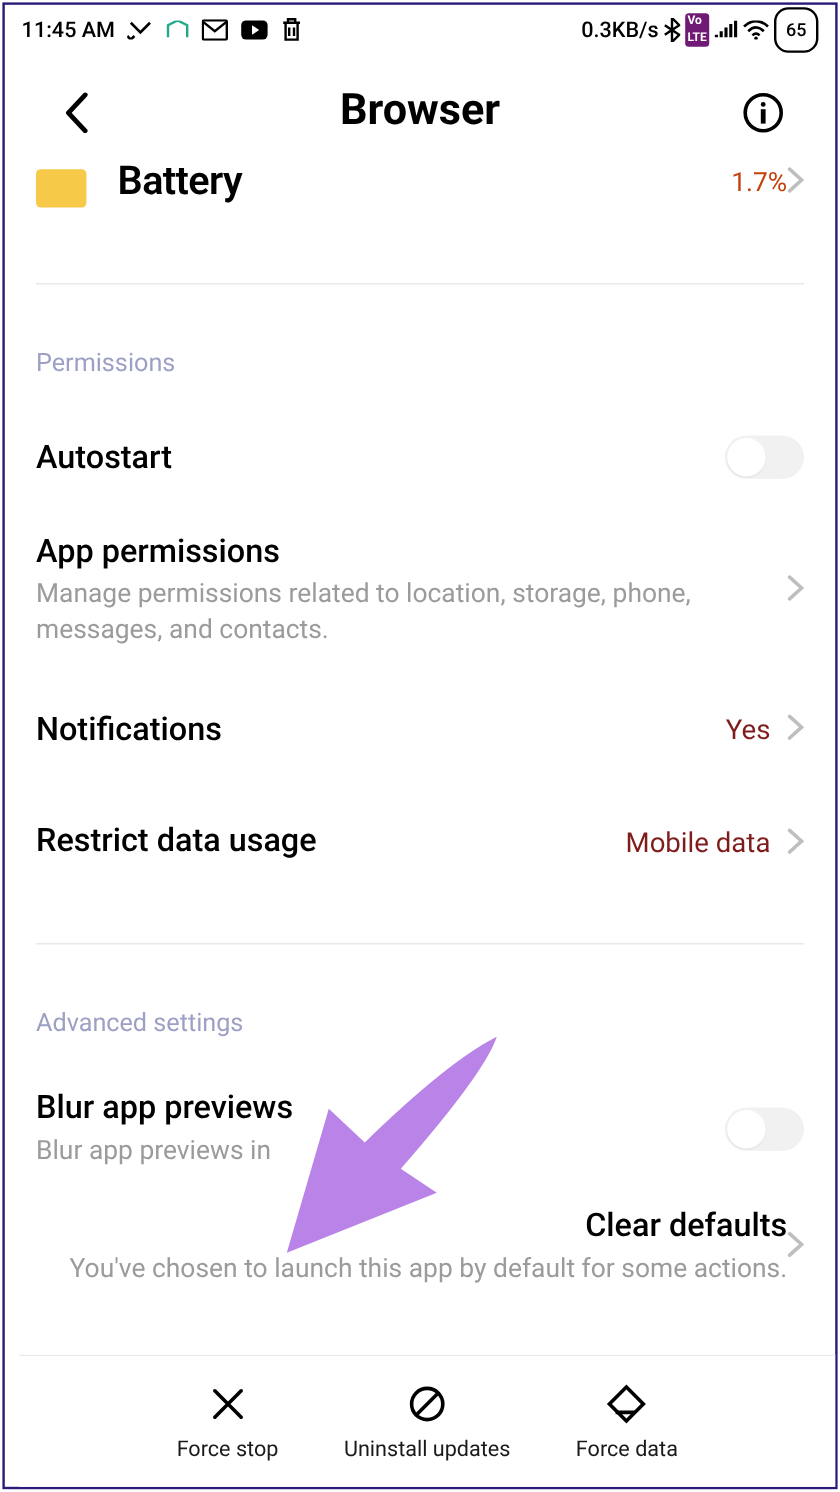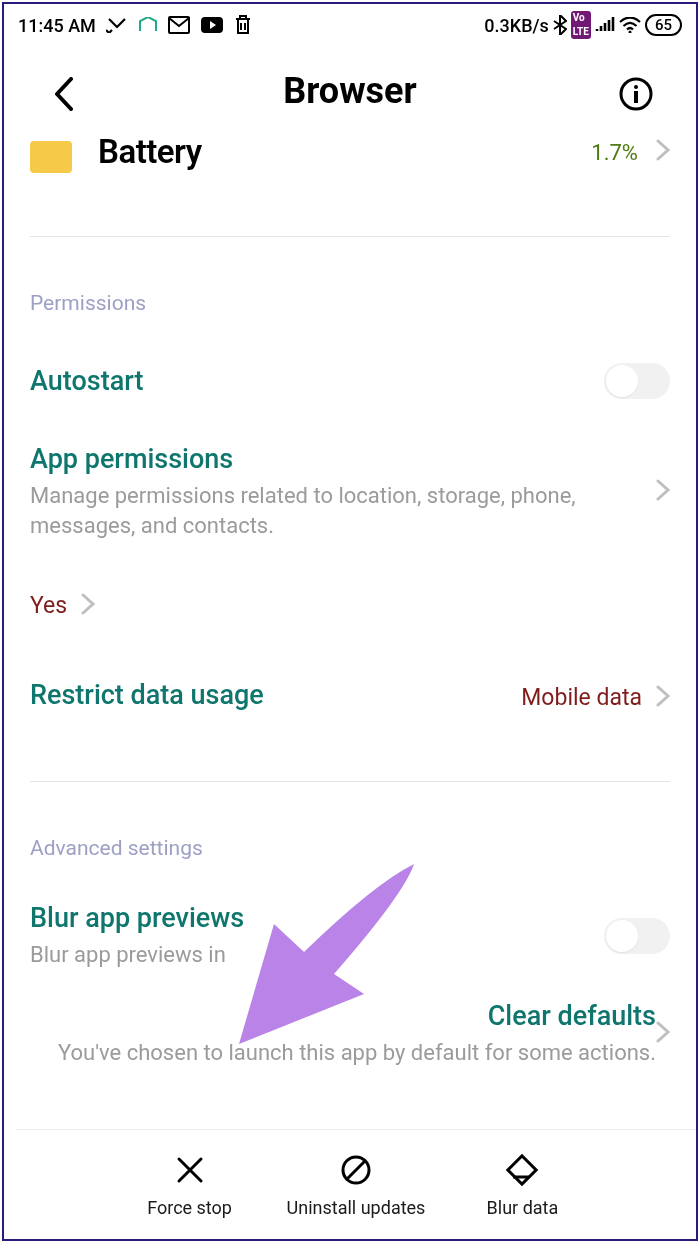--- a/index.html
+++ b/index.html
@@ -31,21 +31,21 @@
       color: #000;
     }
     .status-left { display: flex; align-items: center; gap: 10px; }
     .status-right { display: flex; align-items: center; gap: 4px; }
     .status-ico { display: inline-flex; align-items: center; justify-content: center; }
     .battery-pill {
       border: 2px solid #000;
       border-radius: 12px;
       padding: 0 8px;
       font-size: 15px;
-      height: 22px;
+      height: 38px;
       display: flex; align-items: center;
     }
 
     
     .header {
       display: flex;
       align-items: center;
       justify-content: center;
       position: relative;
       height: 90px;
@@ -94,22 +94,21 @@
     .battery-row .label {
       font-size: 33px;
       font-weight: 600;
       color: #000;
       letter-spacing: -0.5px;
       transform: translateY(-15px);
     }
     .battery-row .spacer { flex: 1; }
     .battery-row .value {
       font-size: 22px;
-      color: #4d7c0f;
-      margin-right: 18px;
+      color: #c2410c;
       transform: translateY(-14px);
     }
     .battery-row .chev {
       color: #9b9b9b;
       transform: translateY(-14px);
     }
 
     .divider {
       border: none;
       border-top: 1px solid #e4e4e4;
@@ -127,21 +126,21 @@
     .row {
       display: flex;
       align-items: center;
       padding: 22px 0;
       cursor: pointer;
     }
     .row .text { flex: 1; min-width: 0; }
     .row .title {
       font-size: 27px;
       font-weight: 500;
-      color: #0f766e;
+      color: #000000;
     }
     .row .sub {
       font-size: 22px;
       color: #9b9b9b;
       margin-top: 6px;
       line-height: 1.35;
     }
     .row .value {
       font-size: 23px;
       color: #7f1d1d;
@@ -323,20 +322,23 @@
         <div class="sub">Manage permissions related to location, storage, phone, messages, and contacts.</div>
       </div>
       <div class="chev">
         <svg width="14" height="22" viewBox="0 0 14 22">
             <path d="M2 2 L12 11 L2 20" stroke="#bfbfbf" stroke-width="3" fill="none" stroke-linecap="round"></path>
           </svg>
       </div>
     </div>
 
     <div class="row" style="padding:30px 0;">
+      <div class="text">
+        <div class="title">Notifications</div>
+      </div>
       <div class="value">Yes</div>
       <div class="chev">
         <svg width="14" height="22" viewBox="0 0 14 22">
             <path d="M2 2 L12 11 L2 20" stroke="#bfbfbf" stroke-width="3" fill="none" stroke-linecap="round"></path>
           </svg>
       </div>
     </div>
 
     <div class="row" style="padding:30px 0;align-items:flex-end;">
       <div class="text">
@@ -407,17 +409,17 @@
       </div>
       <div class="lbl">Uninstall updates</div>
     </div>
     <div class="bb-btn">
       <div class="ico">
         <svg width="34" height="34" viewBox="0 0 34 34">
             <rect x="7" y="7" width="20" height="20" transform="rotate(45 17 17)" stroke="#000" stroke-width="3" fill="none"></rect>
             <path d="M8 24 L24 24" stroke="#000" stroke-width="3"></path>
           </svg>
       </div>
-      <div class="lbl">Blur data</div>
+      <div class="lbl">Force data</div>
     </div>
   </div>
 
 </div>
 
 </body></html>

